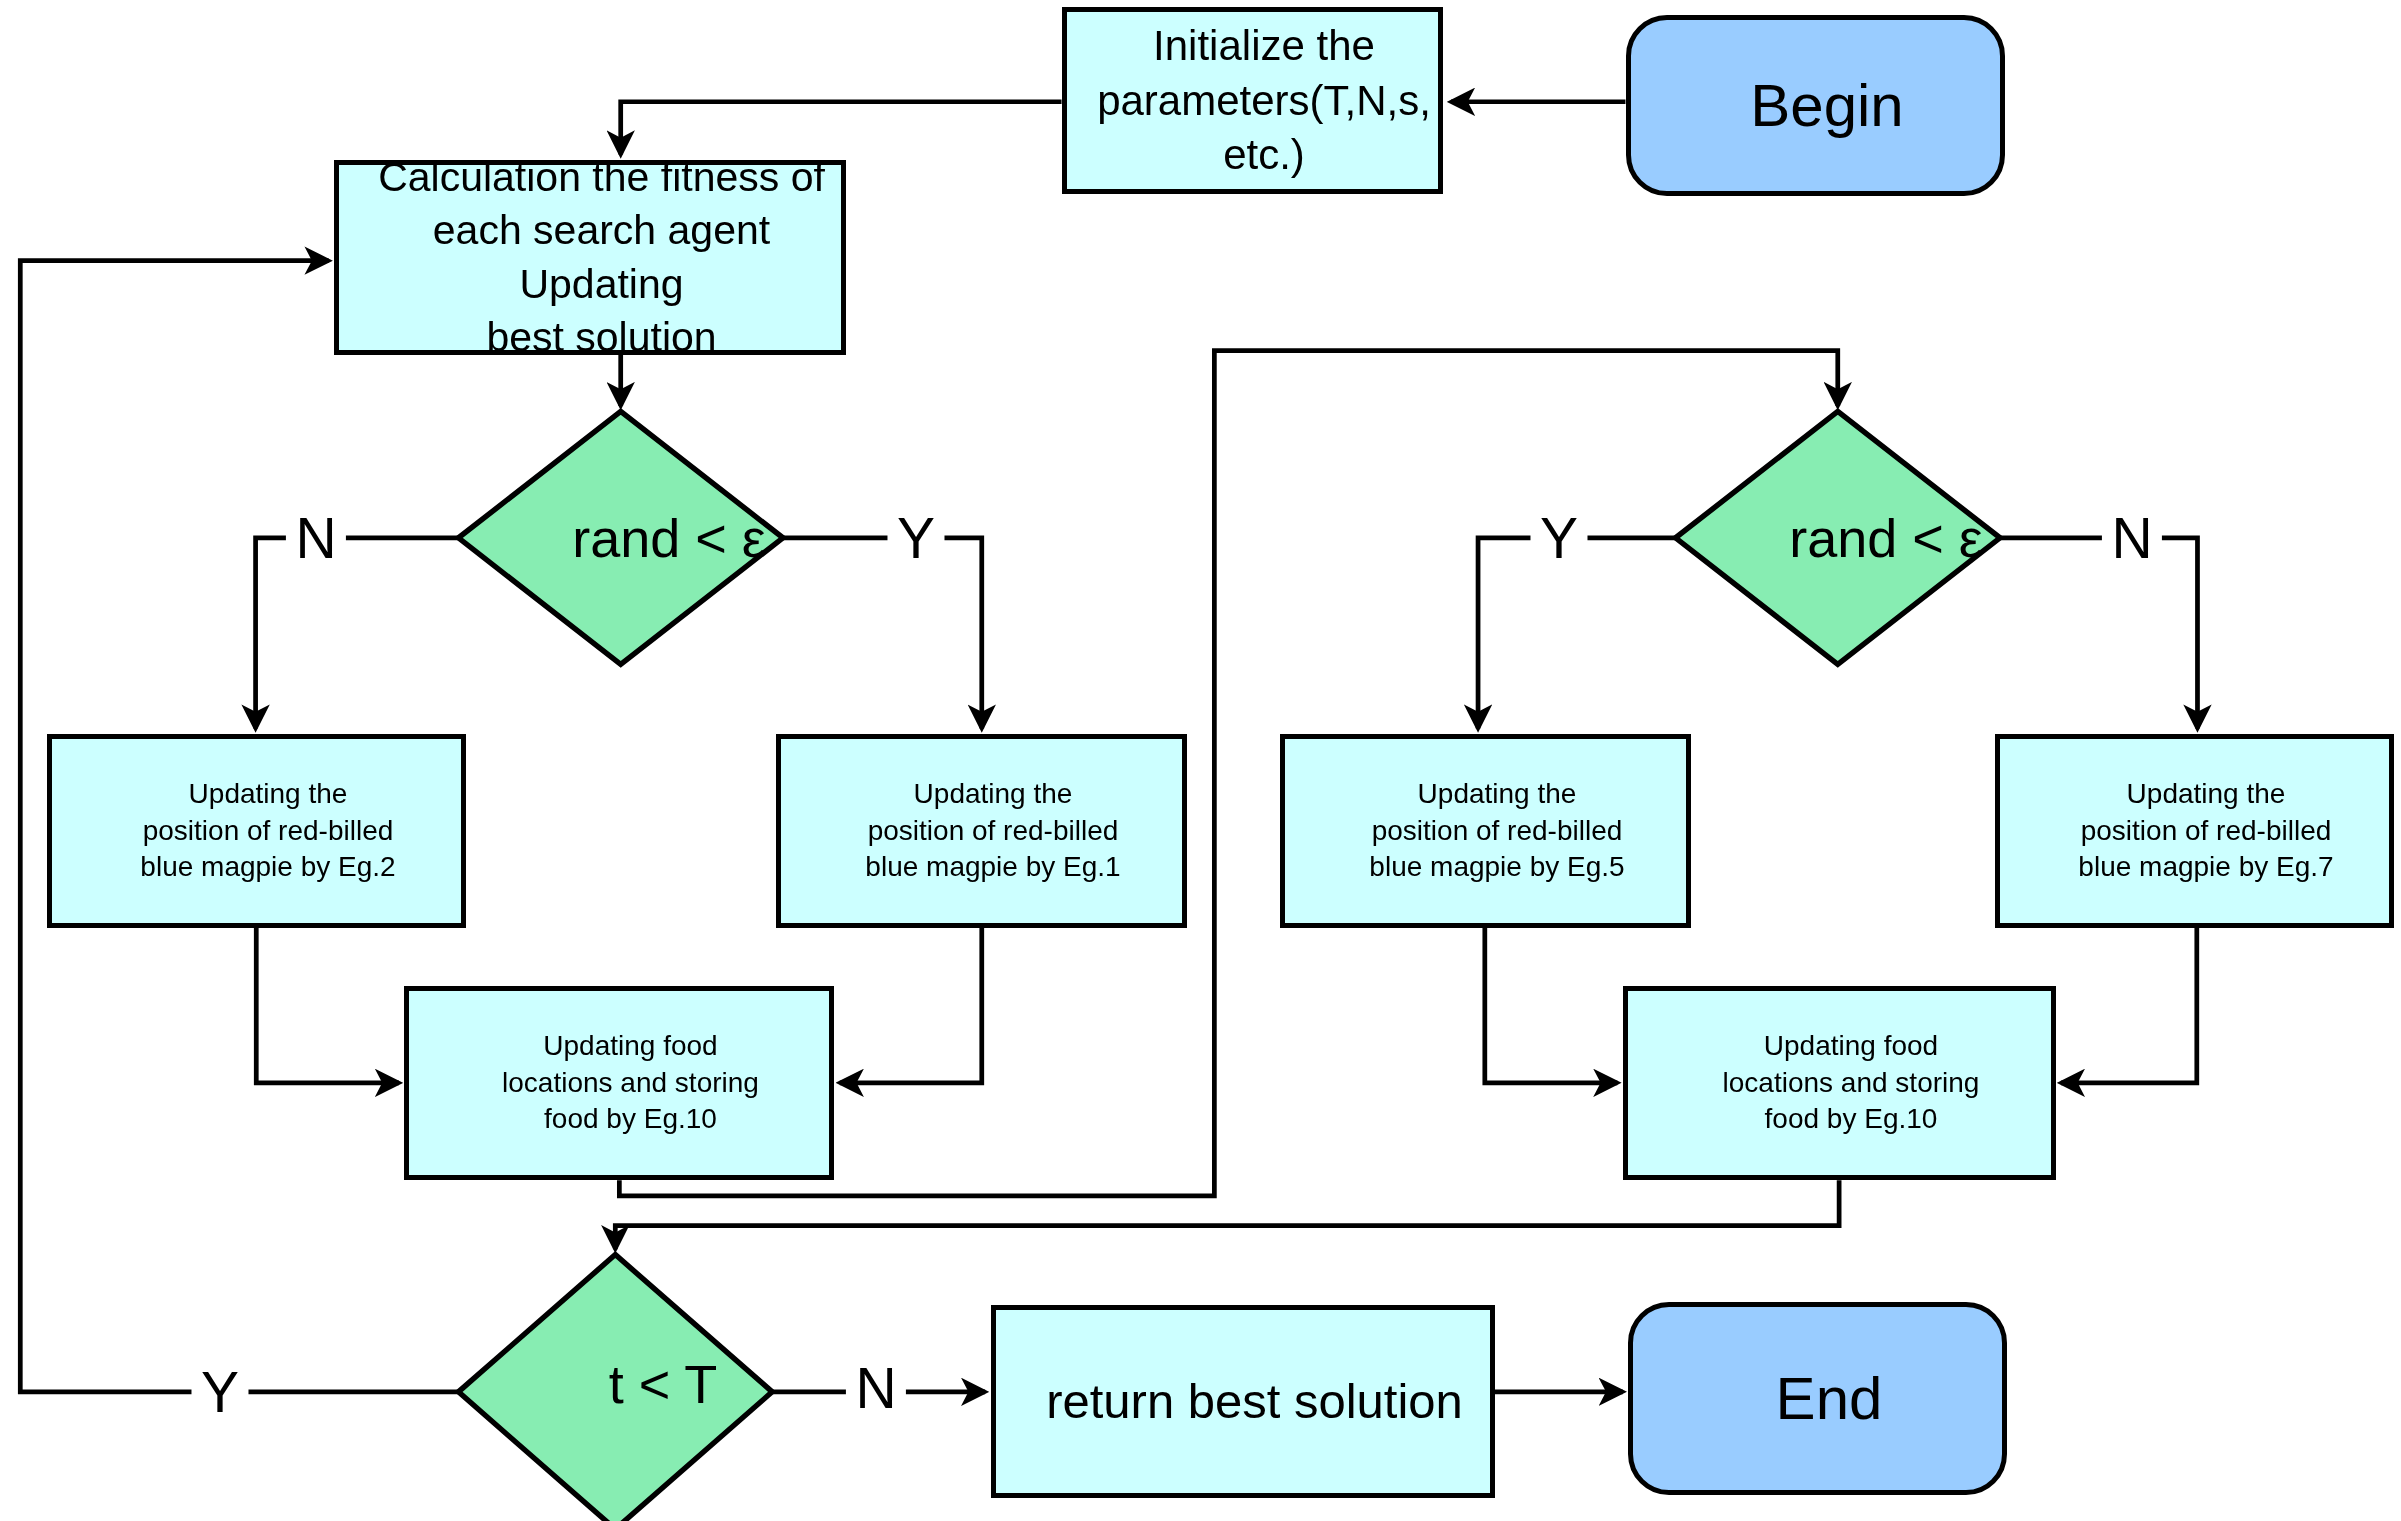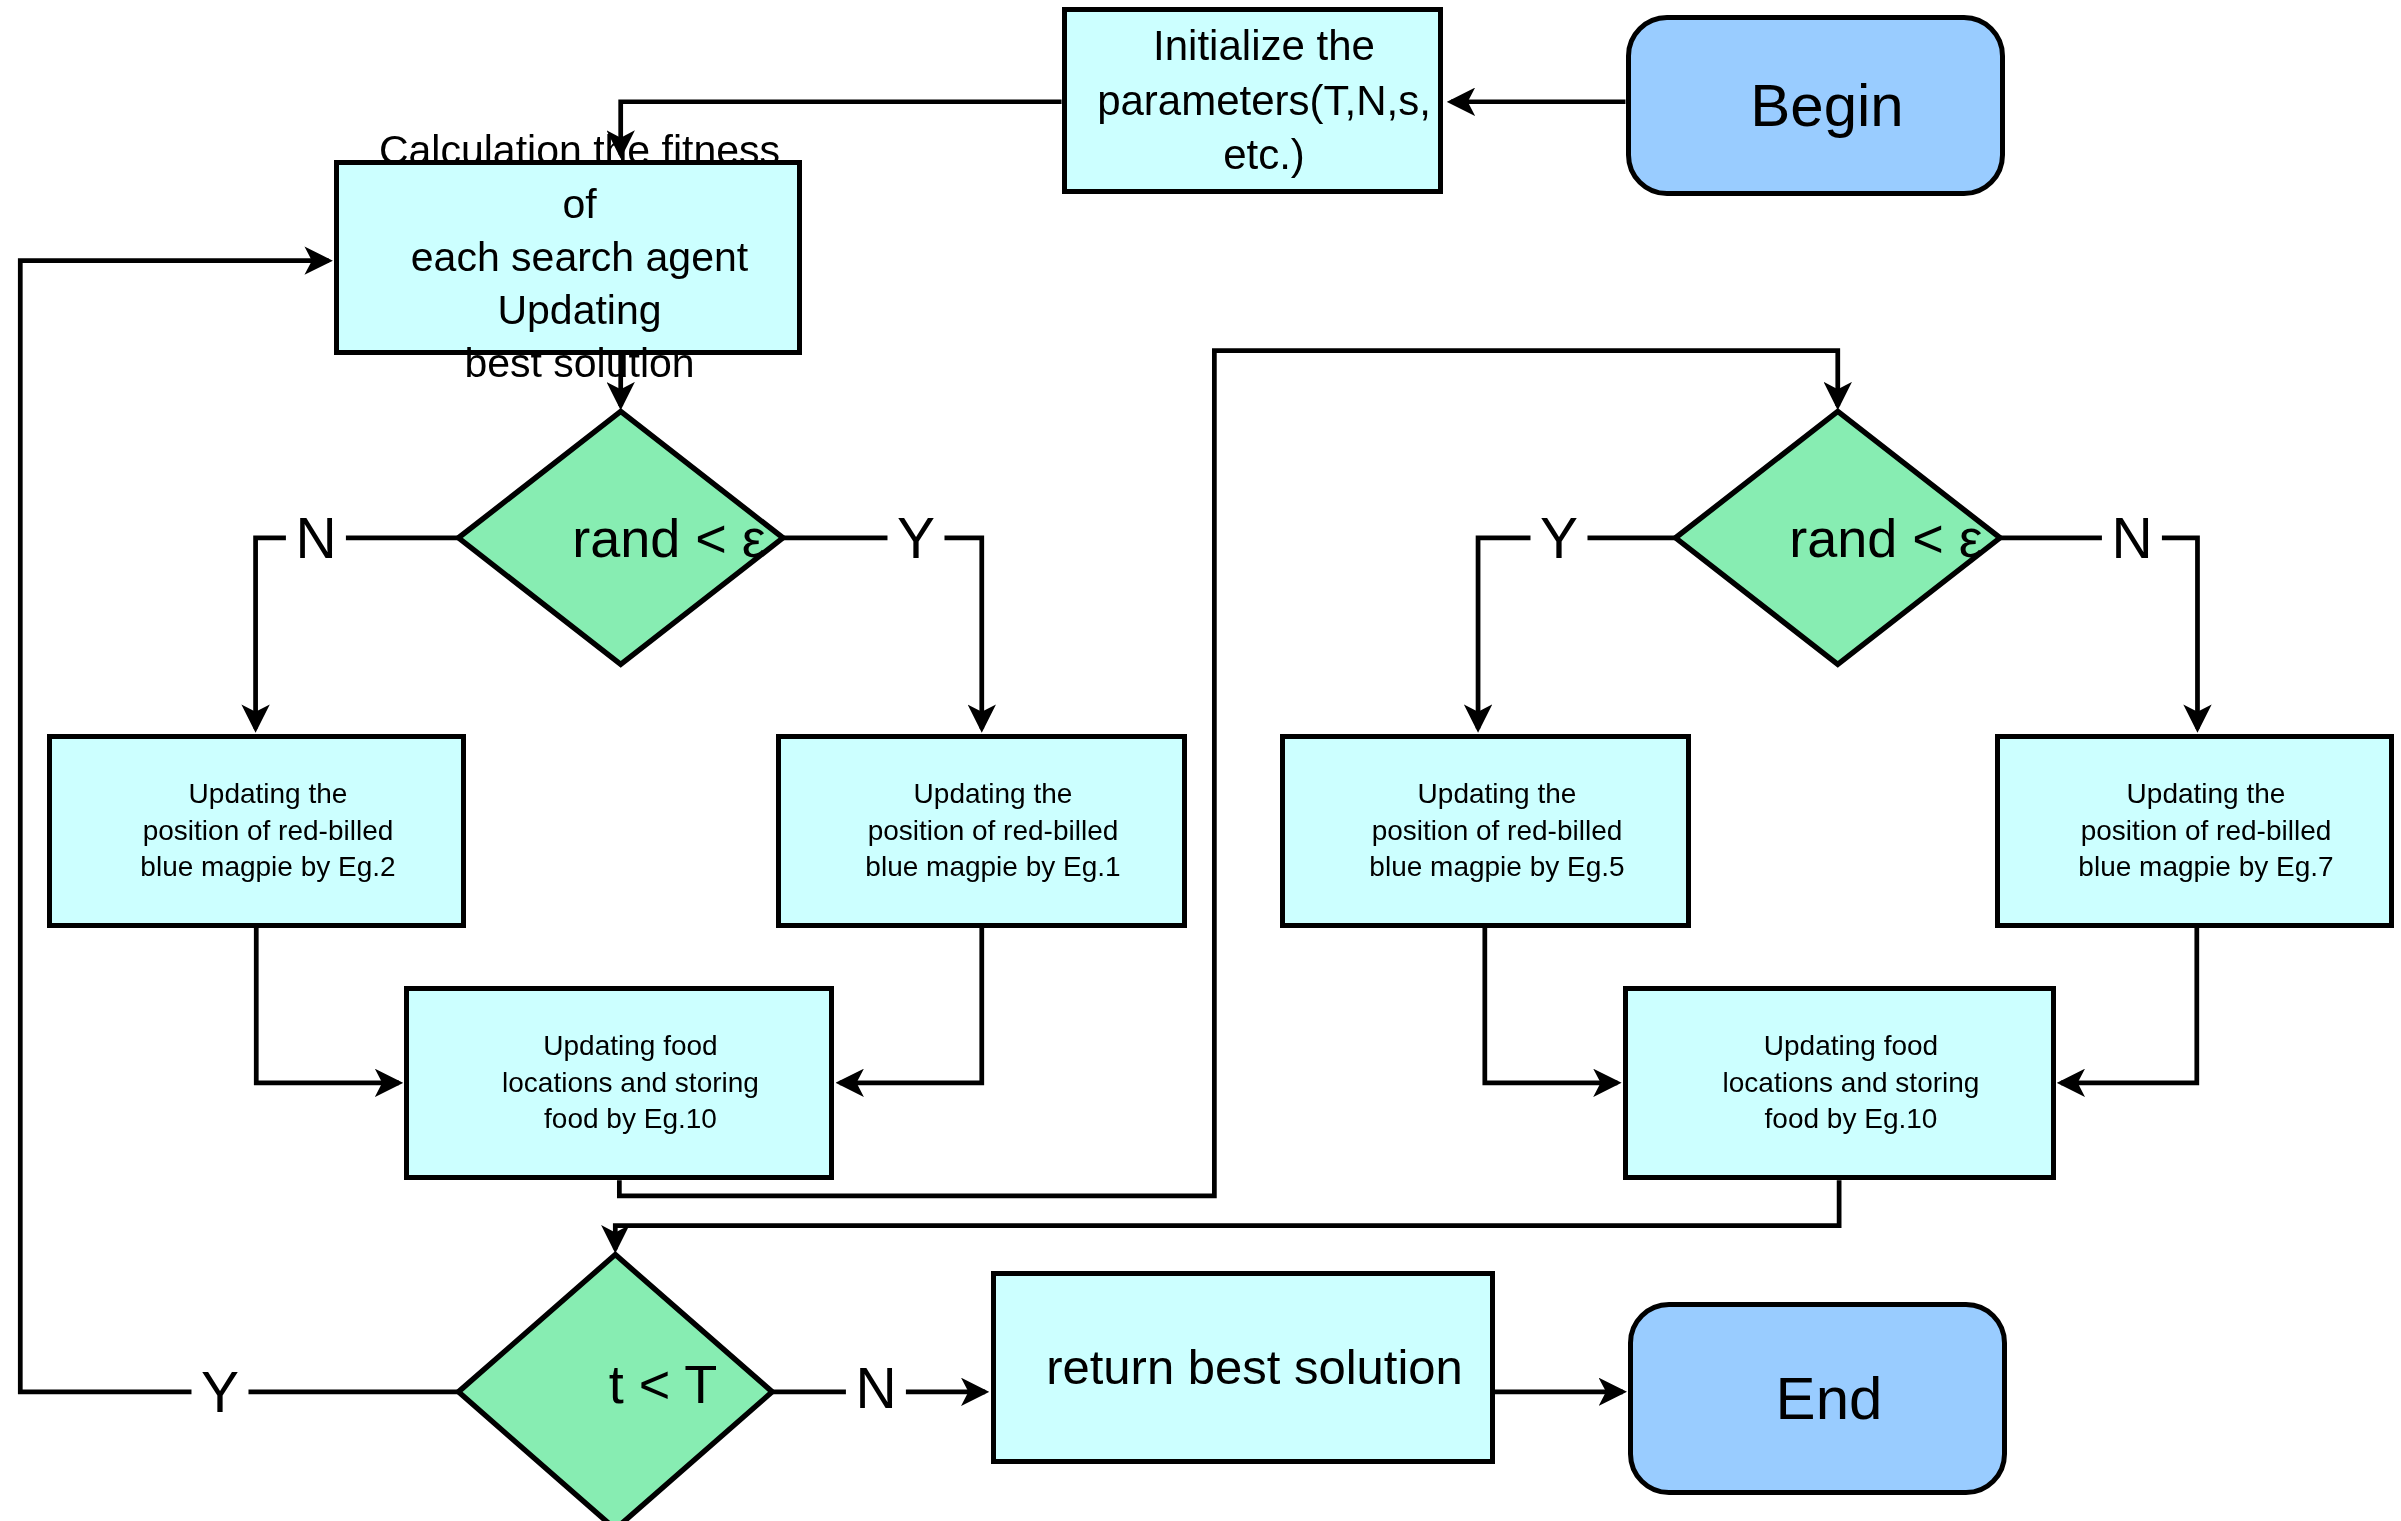--- a/index.html
+++ b/index.html
@@ -59,28 +59,28 @@
     position: absolute;
     transform: translate(-50%, -50%);
     font-size: 57px;
     line-height: 1;
     background: #ffffff;
     padding: 2.7px 9.5px;
   }
   
   #node-begin        { left: 1626px; top: 15px;   width: 379px; height: 181px; }
   #node-initialize   { left: 1062px; top: 7.4px;   width: 381px; height: 187px; font-size: 42px; }
-  #node-calculation  { left: 334px;  top: 160px;  width: 468px; height: 195px; font-size: 41px; }
+  #node-calculation  { left: 334px;  top: 160px;  width: 512px; height: 195px; font-size: 41px; }
   #node-eg2          { left: 47px;   top: 734px; width: 419px; height: 194px; }
   #node-eg1          { left: 776px; top: 734px; width: 411px; height: 194px; }
   #node-eg5          { left: 1280px; top: 734px; width: 411px; height: 194px; }
   #node-eg7          { left: 1995px; top: 734px; width: 399px; height: 194px; }
   #node-food-left    { left: 404px;  top: 986px; width: 430px; height: 194px; }
   #node-food-right   { left: 1623px; top: 986px; width: 433px; height: 194px; }
-  #node-return       { left: 991px; top: 1271px; width: 504px; height: 193px; font-size: 49px; }
+  #node-return       { left: 991px; top: 1305px; width: 504px; height: 193px; font-size: 49px; }
   #node-end          { left: 1628px; top: 1302px; width: 379px; height: 193px; }
   #label-d1 { left: 621px;  top: 538px;  }
   #label-d2 { left: 1838px; top: 538px;  }
   #label-d3 { left: 615px;  top: 1384px; }
   #branch-left-no   { left: 316px;  top: 538px;  }
   #branch-left-yes  { left: 916px; top: 538px;  }
   #branch-right-yes { left: 1559px; top: 538px;  }
   #branch-right-no  { left: 2132px; top: 538px;  }
   #branch-loop-yes  { left: 220px;  top: 1392px; }
   #branch-loop-no   { left: 876px; top: 1388px; }

